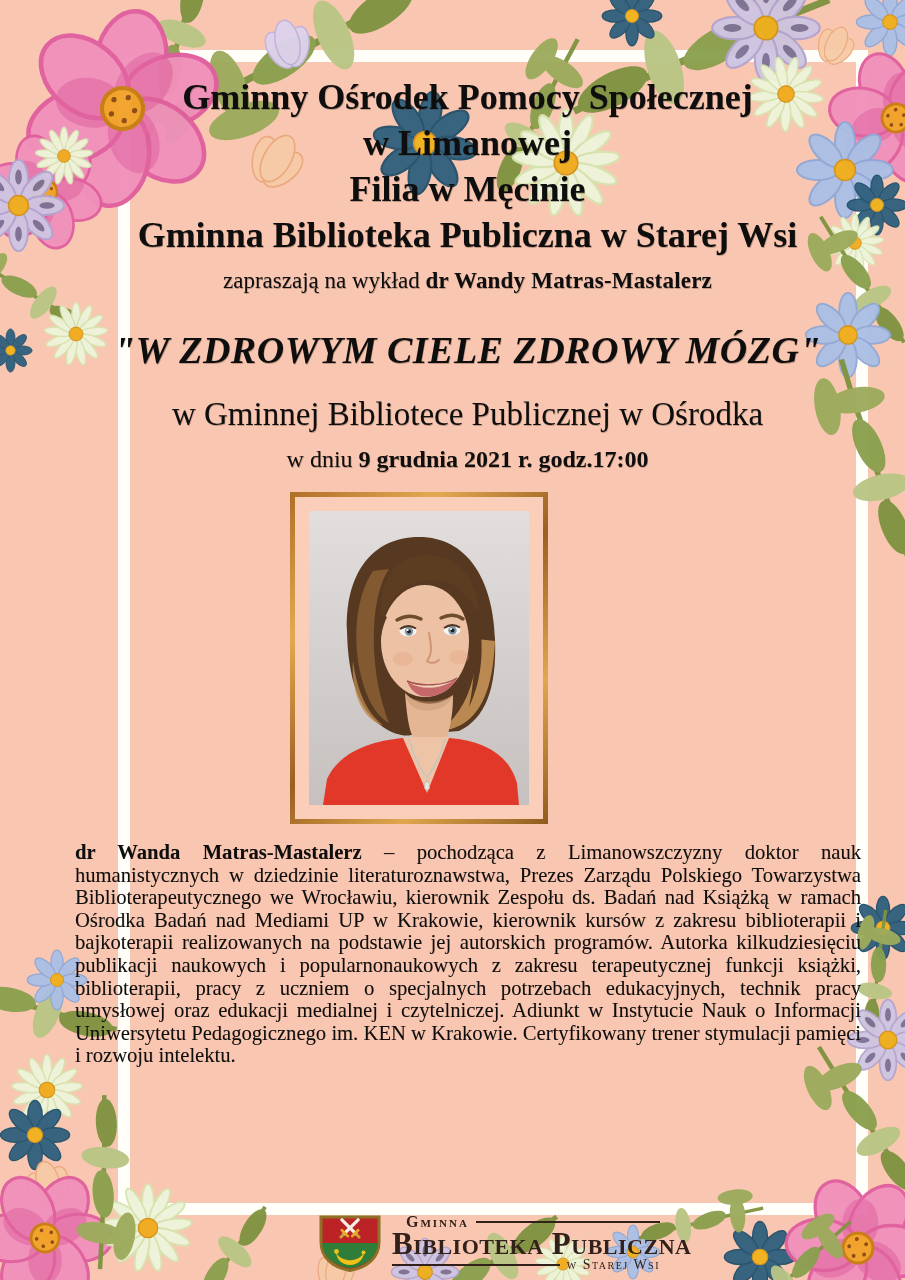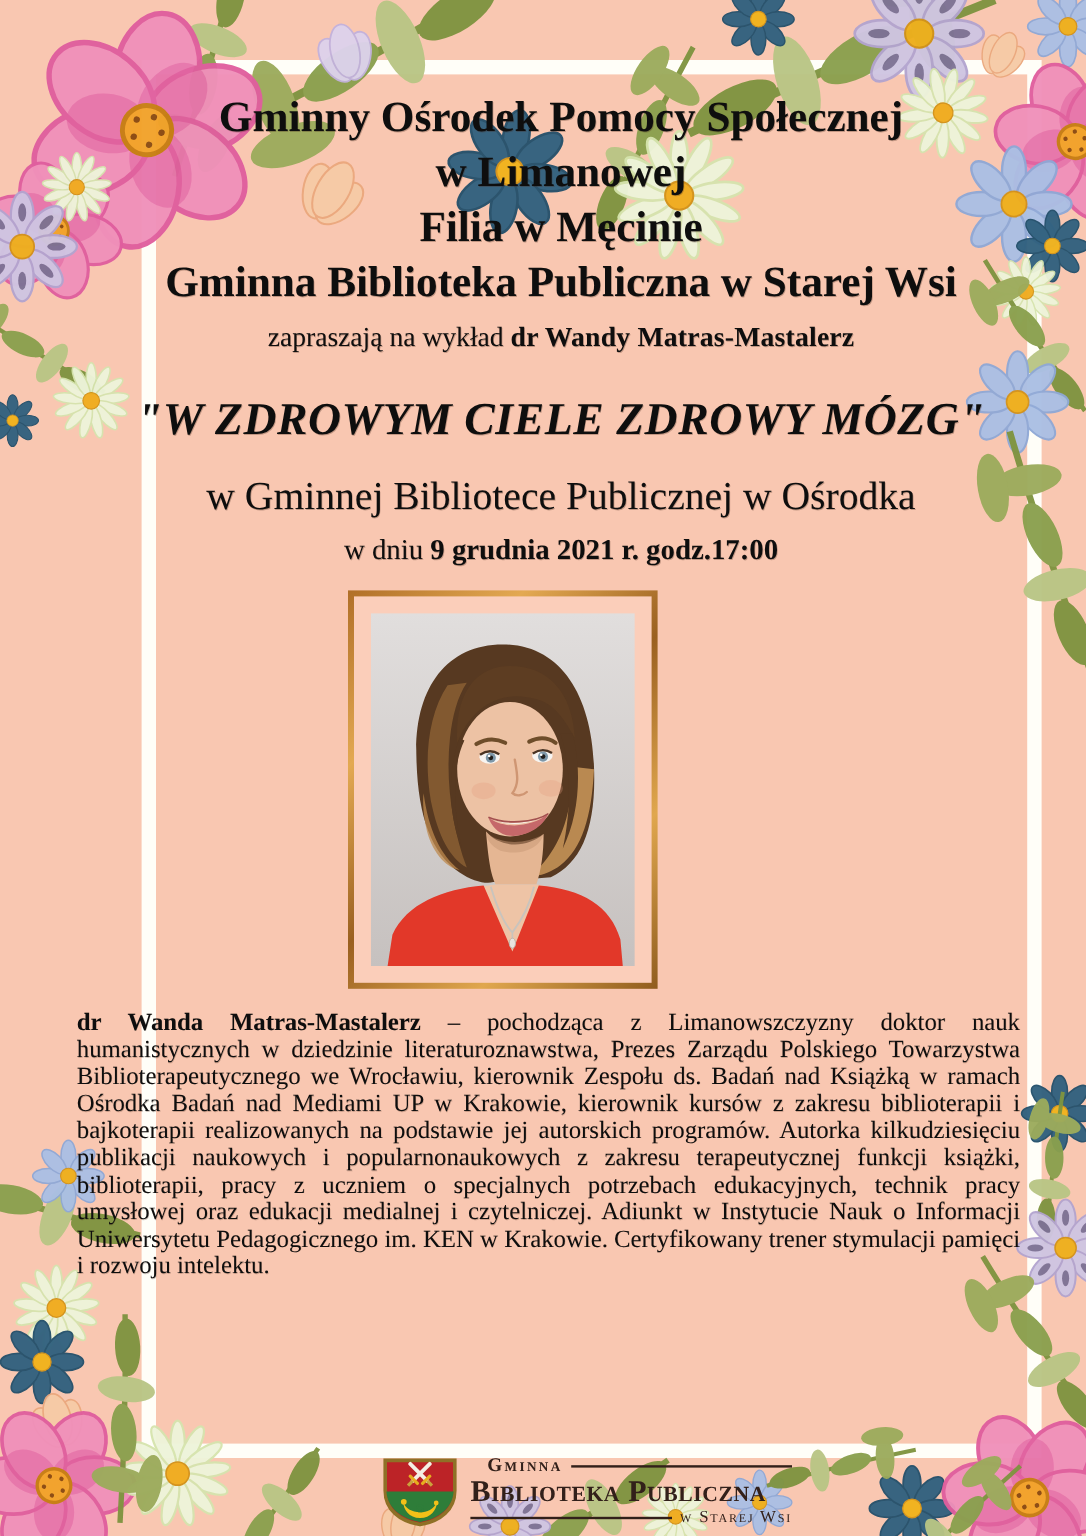--- a/index.html
+++ b/index.html
@@ -19,33 +19,33 @@
   .org-line{font-size:36px;font-weight:bold;line-height:46px;}
   .invite{font-size:23px;line-height:44px;margin-top:1px;}
   .invite b{letter-spacing:0.2px;}
   .lecture-title{font-size:38px;font-weight:bold;font-style:italic;margin-top:25px;letter-spacing:0.5px;}
   .venue{font-size:33px;margin-top:24px;}
   .date-line{font-size:24px;margin-top:13px;}
   .photo-frame{left:290px;top:492px;width:258px;height:332px;box-sizing:border-box;
     background:linear-gradient(135deg,#b06f28,#e3a952,#9a6020,#e0a74e,#8f5c1e);padding:5px;}
   .photo-matte{width:100%;height:100%;box-sizing:border-box;background:#fbceba;padding:14px;}
   .photo-matte svg{display:block;}
-  .bio{left:49px;top:841px;width:786px;text-align:justify;font-size:20.6px;line-height:22.6px;
+  .bio{left:60px;top:841px;width:786px;text-align:justify;font-size:20.6px;line-height:22.6px;
     text-shadow:0.4px 0.4px 0 rgba(70,40,25,.25);}
   .bio p{margin:0;}
   .funding{left:112px;top:1132px;width:688px;padding:7px 0 9px 0;text-align:center;
     background:linear-gradient(90deg,var(--highlight-left),var(--highlight-right));
     font-weight:bold;font-size:21.5px;line-height:30px;z-index:3;
     text-shadow:0.5px 0.5px 0 rgba(70,40,25,.3);}
   .logo{left:300px;top:1212px;display:flex;align-items:center;gap:7px;z-index:3;color:var(--logo-text);}
   .logo-text{width:268px;font-variant:small-caps;}
   .logo-row{display:flex;align-items:center;gap:7px;}
   .logo-rule{height:2px;background:var(--logo-text);flex:1;}
   .logo-top{font-size:16px;font-weight:bold;letter-spacing:2px;padding-left:14px;}
-  .logo-main{font-size:25px;font-weight:bold;letter-spacing:0.5px;line-height:26px;white-space:nowrap;font-family:Liberation Serif, serif;}
+  .logo-main{font-size:31px;font-weight:bold;letter-spacing:0.5px;line-height:26px;white-space:nowrap;font-family:Liberation Serif, serif;}
   .logo-sub{font-size:14px;font-weight:normal;letter-spacing:1.5px;}
 </style>
 </head>
 <body>
 
 <div class="poster">
 
   <div class="frame"></div>
 
   <div id="flower-layer">

